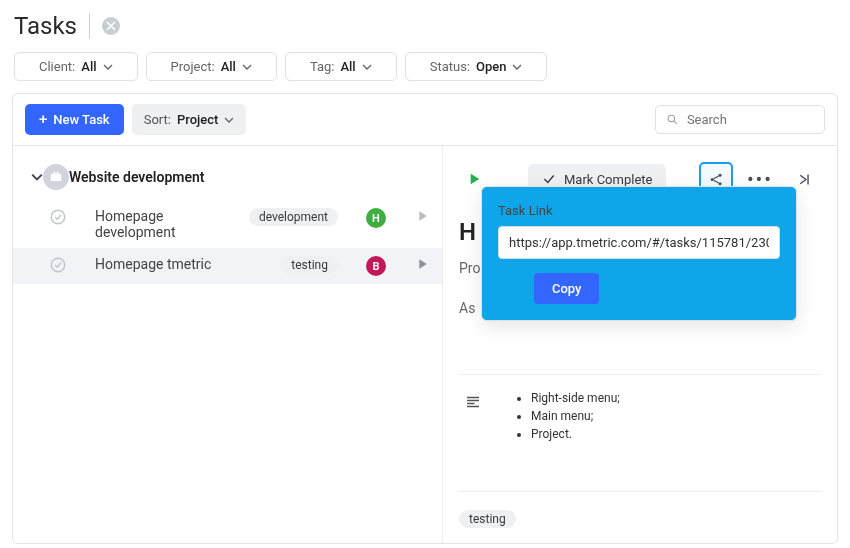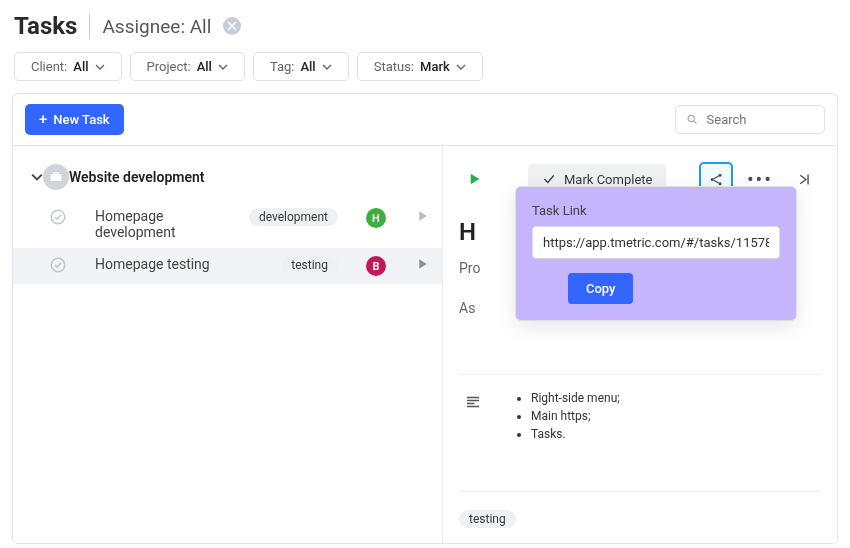--- a/index.html
+++ b/index.html
@@ -1,37 +1,37 @@
 <!DOCTYPE html>
 <html><head>
 <meta charset="utf-8">
 <style>
   * { box-sizing: border-box; margin: 0; padding: 0; font-family: -apple-system, BlinkMacSystemFont, "Segoe UI", Roboto, Arial, sans-serif; }
   body { background: #fff; width: 850px; height: 548px; overflow: hidden; color: #333; }
   
   .header { display: flex; align-items: center; padding: 12px 14px 8px; gap: 12px; }
-  .header h1 { font-size: 24px; font-weight: 700; color: #2a2a2a; }
+  .header h1 { font-size: 24px; font-weight: 400; color: #2a2a2a; }
   .header .vline { width: 1px; height: 26px; background: #d0d0d0; }
   .header .assignee { font-size: 19px; color: #585858; font-weight: 400; }
   .header .clear-assignee { width: 18px; height: 18px; background:#c8ced6; border-radius:50%; display:inline-flex; align-items:center; justify-content:center; cursor:pointer; }
   .header .clear-assignee svg { width:10px; height:10px; }
   
   .filter-row { display:flex; gap:8px; padding: 4px 14px 12px; }
-  .filter-chip { display:flex; align-items:center; gap:6px; border:1px solid #e1e1e1; border-radius:5px; padding:6px 16px; font-size:13px; color:#666; cursor:pointer; }
+  .filter-chip { display:flex; align-items:center; gap:6px; border:1px solid #e1e1e1; border-radius:5px; padding:6px 24px; font-size:13px; color:#666; cursor:pointer; }
   .filter-chip b { color:#222; font-weight:500; }
   .chev { width:10px; height:10px; }
   
   .panel { margin: 0 12px 12px; border:1px solid #e4e4e4; border-radius:6px; }
   .panel-top { display:flex; align-items:center; padding:10px 12px; gap:8px; }
   .btn-primary { background:#3366ff; color:#fff; border:none; border-radius:5px; padding:8px 14px; font-size:13px; font-weight:500; display:flex; align-items:center; gap:6px; cursor:pointer; }
   .btn-primary .plus { font-size:15px; line-height:1; }
   .btn-sort { background:#eef0f2; color:#555; border:none; border-radius:5px; padding:8px 12px; font-size:13px; display:flex; align-items:center; gap:6px; cursor:pointer; }
   .btn-sort b { color:#222; font-weight:500; }
   .spacer { flex:1; }
-  .search-wrap { display:flex; align-items:center; gap:8px; border:1px solid #e1e1e1; border-radius:5px; padding:6px 10px; width:150px; }
+  .search-wrap { display:flex; align-items:center; gap:8px; border:1px solid #e1e1e1; border-radius:5px; padding:6px 10px; width:170px; }
   .search-wrap input { border:none; outline:none; font-size:13px; width:100%; color:#666; }
   .search-wrap svg { width:15px; height:15px; color:#9aa0a8; }
   
   .panel-body { display:flex; border-top:1px solid #e4e4e4; min-height:380px; }
   .left-col { width:430px; border-right:1px solid #eee; padding:14px 0; }
   .group-row { display:flex; align-items:center; gap:0; padding:4px 18px 10px; }
   .group-row .disk { width:26px; height:26px; border-radius:50%; background:#d1d5db; display:flex; align-items:center; justify-content:center; }
   .group-row .disk svg { width:14px; height:14px; color:#fff; }
   .group-row .gname { font-weight:600; font-size:14px; color:#222; }
   .task-row { display:flex; align-items:flex-start; gap:28px; padding:8px 12px 8px 36px; font-size:14px; color:#444; cursor:pointer; }
@@ -56,36 +56,33 @@
   
   .detail-hpeek { font-size:24px; font-weight:600; color:#222; margin-top:22px; }
   .detail-line { font-size:14px; color:#666; margin-top:14px; }
   .detail-divider { border-top:1px solid #eee; margin:58px 0 16px; }
   .desc-row { display:flex; gap:30px; align-items:flex-start; padding-left:4px; }
   .desc-ic { width:20px; color:#555; display:flex; justify-content:center; padding-top:2px;}
   .desc-list { font-size:12px; color:#333; list-style:disc; padding-left:18px; }
   .desc-list li { margin-bottom:4px; }
   .tag-footer { margin-top:46px; border-top:1px solid #eee; padding-top:16px; }
   
-  .popover { position:absolute; top:40px; right:40px; width:282px; background:#c4b5fd; border:1px solid #e1e1e1; border-radius:6px; box-shadow:0 6px 20px rgba(0,0,0,0.1); padding:16px; z-index:50; }
+  .popover { position:absolute; top:40px; right:40px; width:316px; background:#0ea5e9; border:1px solid #e1e1e1; border-radius:6px; box-shadow:0 6px 20px rgba(0,0,0,0.1); padding:16px; z-index:50; }
   .popover .plabel { font-size:13px; color:#444; margin-bottom:8px; }
   .popover input { width:100%; border:1px solid #d8dce0; border-radius:4px; padding:8px 10px; font-size:13px; color:#333; outline:none; margin-bottom:14px; }
   .popover .prow { display:flex; gap:8px;padding-left:36px; }
   .btn-copy { background:#3366ff; color:#fff; border:none; border-radius:4px; padding:8px 18px; font-size:13px; font-weight:500; cursor:pointer; }
   .btn-cancel { background:#eef0f2; color:#555; border:none; border-radius:4px; padding:8px 16px; font-size:13px; cursor:pointer; }
 </style>
 </head>
 <body>
 
 <div class="header">
   <h1>Tasks</h1>
   <div class="vline"></div>
-  <span class="assignee">
-    <span>Assignee:</span> <span>All</span>
-  </span>
   <span class="clear-assignee">
     <svg viewBox="0 0 10 10">
         <path d="M1 1 L9 9 M9 1 L1 9" stroke="#fff" stroke-width="1.6" fill="none"></path>
       </svg>
   </span>
 </div>
 
 <div class="filter-row">
   <div class="filter-chip">
     <span>Client:</span>
@@ -103,32 +100,39 @@
   </div>
   <div class="filter-chip">
     <span>Tag:</span>
       <b>All</b>
     <svg class="chev" viewBox="0 0 10 10">
         <path d="M1 3 L5 7 L9 3" stroke="#666" stroke-width="1.4" fill="none"></path>
       </svg>
   </div>
   <div class="filter-chip">
     <span>Status:</span>
-      <b>Mark</b>
+      <b>Open</b>
     <svg class="chev" viewBox="0 0 10 10">
         <path d="M1 3 L5 7 L9 3" stroke="#666" stroke-width="1.4" fill="none"></path>
       </svg>
   </div>
 </div>
 
 <div class="panel">
   <div class="panel-top">
     <button class="btn-primary">
       <span class="plus">+</span>
       <span>New Task</span>
+    </button>
+    <button class="btn-sort">
+      <span>Sort:</span>
+        <b>Project</b>
+      <svg class="chev" viewBox="0 0 10 10">
+          <path d="M1 3 L5 7 L9 3" stroke="#666" stroke-width="1.4" fill="none"></path>
+        </svg>
     </button>
     <div class="spacer"></div>
     <div class="search-wrap">
       <svg viewBox="0 0 24 24">
           <circle cx="10" cy="10" r="6" stroke="#9aa0a8" stroke-width="2" fill="none"></circle>
           <path d="M15 15 L20 20" stroke="#9aa0a8" stroke-width="2"></path>
         </svg>
       <input placeholder="Search" style="">
     </div>
   </div>
@@ -159,21 +163,21 @@
         <svg class="play-small" viewBox="0 0 24 24">
             <path d="M8 5 L19 12 L8 19 Z" fill="#b5bac1"></path>
           </svg>
       </div>
 
       <div class="task-row active">
         <svg class="circ" viewBox="0 0 24 24">
             <circle cx="12" cy="12" r="9" stroke="#c1c6cc" stroke-width="2" fill="none"></circle>
             <path d="M8 12 L11 15 L16 9" stroke="#c1c6cc" stroke-width="2" fill="none"></path>
           </svg>
-        <span class="tname">Homepage testing</span>
+        <span class="tname">Homepage tmetric</span>
         <span class="tag-pill">testing</span>
         <span class="avatar r">B</span>
         <svg class="play-small" viewBox="0 0 24 24">
             <path d="M8 5 L19 12 L8 19 Z" fill="#8b9097"></path>
           </svg>
       </div>
     </div>
 
     <div class="right-col">
       <div class="detail-top">
@@ -214,22 +218,22 @@
 
       <div class="detail-divider"></div>
       <div class="desc-row">
         <span class="desc-ic">
           <svg viewBox="0 0 24 24" width="18" height="18">
               <path d="M4 6h16M4 10h16M4 14h10M4 18h16" stroke="#555" stroke-width="2" fill="none"></path>
             </svg>
         </span>
         <ul class="desc-list">
           <li>Right-side menu;</li>
-          <li>Main https;</li>
-          <li>Tasks.</li>
+          <li>Main menu;</li>
+          <li>Project.</li>
         </ul>
       </div>
 
       <div class="tag-footer">
         <span class="tag-pill">testing</span>
       </div>
 
       <div class="popover">
         <div class="plabel">Task Link</div>
         <input value="https://app.tmetric.com/#/tasks/115781/23054" style="">

